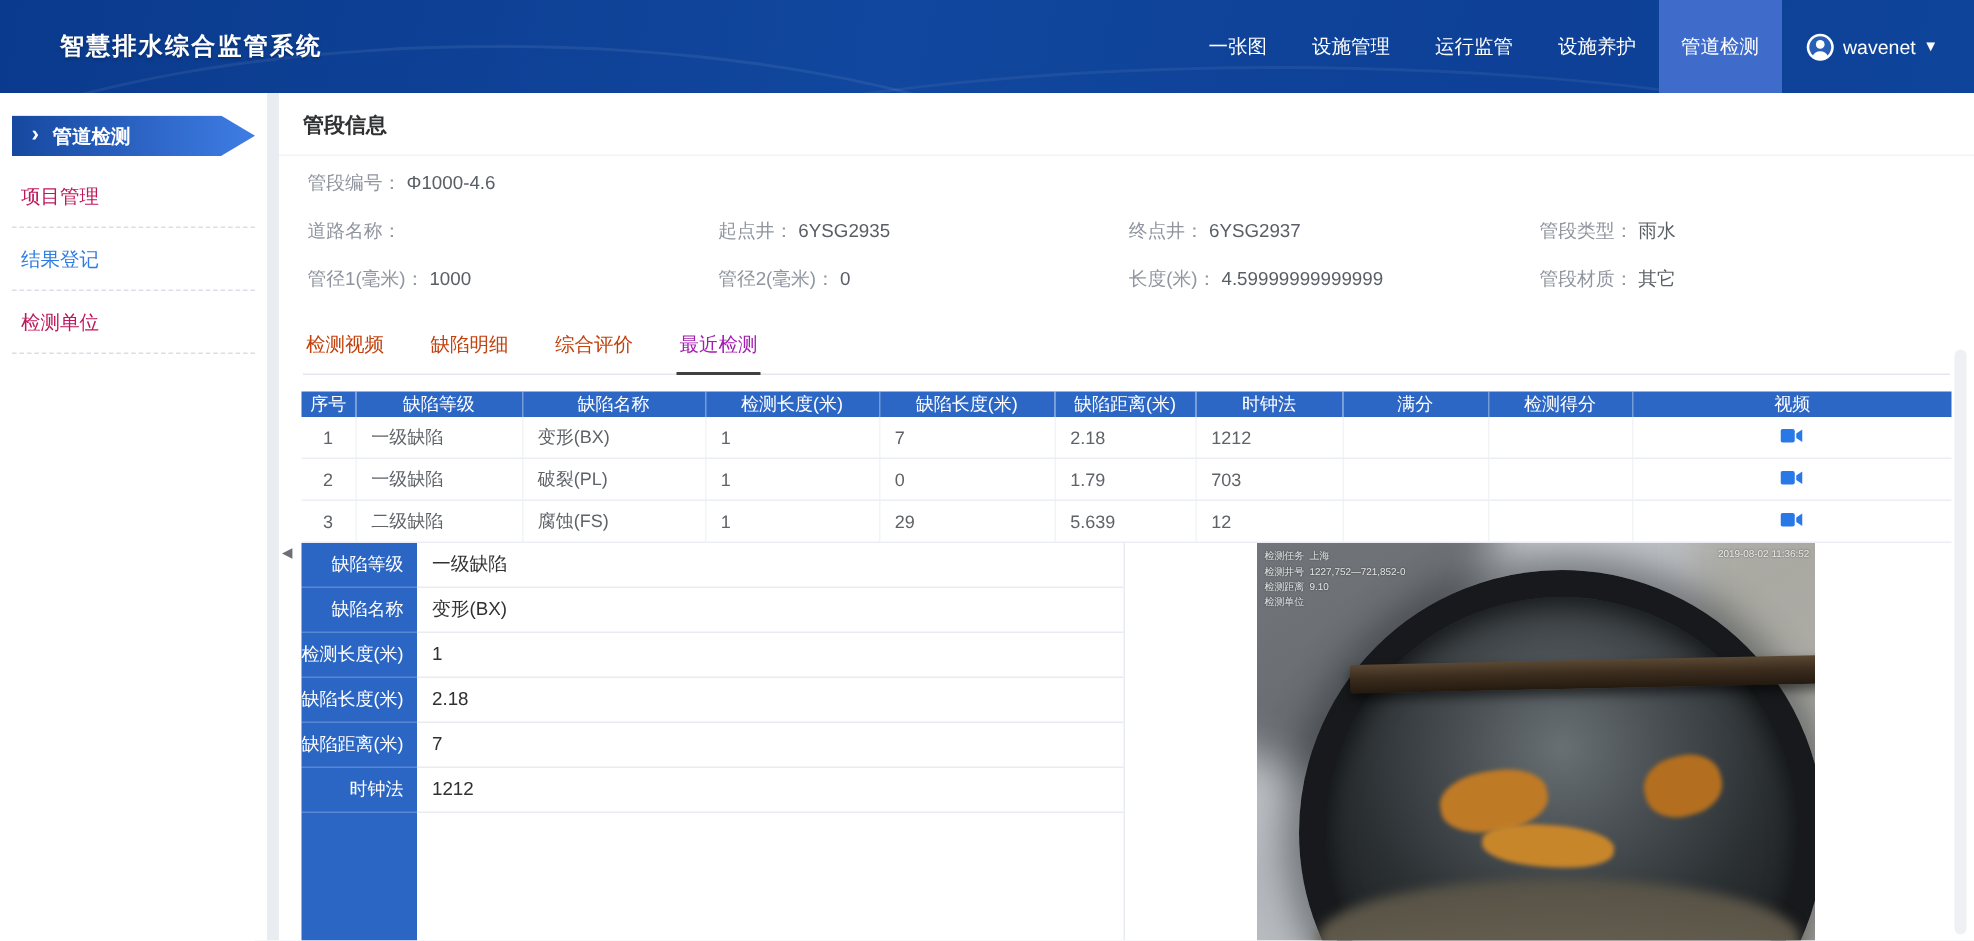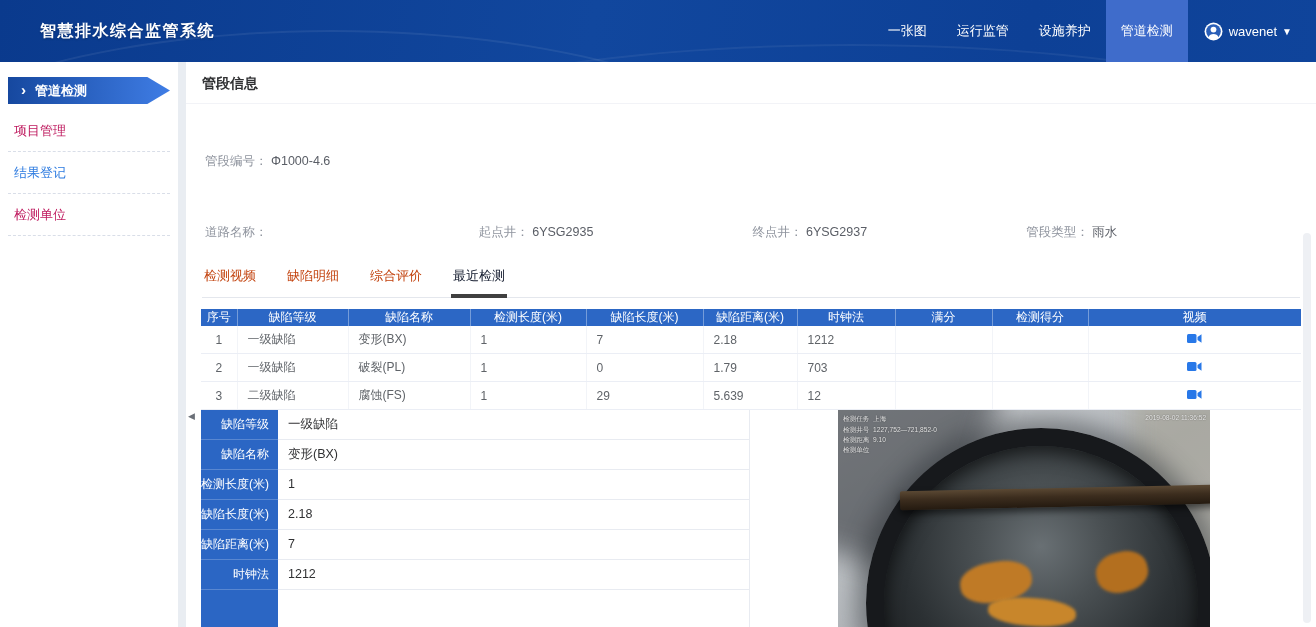--- a/index.html
+++ b/index.html
@@ -58,27 +58,27 @@
   .side-item.active{color:#2d7be0;}
 
   
   .main{position:relative;flex:1;margin-left:8px;background:#fff;overflow:hidden;}
   .sec-title{
     margin:0;padding:13px 4px 10px 16px;font-size:14px;font-weight:700;color:#303133;
     border-bottom:1px solid #f2f3f7;
   }
   .info{padding:10px 16px 2px 19px;}
   .info-row{display:flex;margin-bottom:15px;}
-  .info-field{width:285px;font-size:12.5px;white-space:nowrap;margin-top:39px;}
+  .info-field{width:285px;font-size:12.5px;white-space:nowrap;}
   .info-label{color:#8f949e;}
   .info-value{color:#5a5e66;}
 
   .tabs{display:flex;gap:27px;margin:2px 16px 0 16px;border-bottom:1px solid #e4e7ed;}
   .tab{padding:7px 2px 9px 2px;font-size:13px;color:#c2410c;cursor:pointer;}
-  .tab.active{color:#0f172a;border-bottom:4px solid #404040;margin-bottom:-1px;}
+  .tab.active{color:#a21caf;border-bottom:2px solid #404040;margin-bottom:-1px;}
 
   
   table.grid{border-collapse:collapse;table-layout:fixed;width:1100px;margin:11px 0 0 15px;}
   table.grid th{
     background:#2c67c5;color:#fff;font-size:12px;font-weight:500;height:16px;padding:0;
     border-right:1px solid rgba(255,255,255,.35);
   }
   table.grid th:last-child{border-right:none;}
   table.grid td{
     height:27px;font-size:12px;color:#5f6368;padding:0 0 0 10px;
@@ -151,20 +151,21 @@
 </style>
 </head>
 <body>
 
 <div class="app">
 
   <header class="hdr">
     <div class="hdr-title">智慧排水综合监管系统</div>
     <nav class="hdr-nav">
       <div class="nav-item">一张图</div>
+      <div class="nav-item">设施管理</div>
       <div class="nav-item">运行监管</div>
       <div class="nav-item">设施养护</div>
       <div class="nav-item active">管道检测</div>
       <div class="hdr-user">
         <svg width="19" height="19" viewBox="0 0 19 19">
           <circle cx="9.5" cy="9.5" r="9" fill="#ffffff"></circle>
           <circle cx="9.5" cy="9.5" r="7.3" fill="#2a5fb8"></circle>
           <circle cx="9.5" cy="7.6" r="2.9" fill="#ffffff"></circle>
           <path d="M4.4 15.4 a5.6 5.6 0 0 1 10.2 0 a7.3 7.3 0 0 1 -10.2 0 z" fill="#ffffff"></path>
         </svg>
@@ -205,20 +206,38 @@
             <span class="info-label">起点井：</span>
             <span class="info-value">6YSG2935</span>
           </div>
           <div class="info-field">
             <span class="info-label">终点井：</span>
             <span class="info-value">6YSG2937</span>
           </div>
           <div class="info-field">
             <span class="info-label">管段类型：</span>
             <span class="info-value">雨水</span>
+          </div>
+        </div>
+        <div class="info-row">
+          <div class="info-field">
+            <span class="info-label">管径1(毫米)：</span>
+            <span class="info-value">1000</span>
+          </div>
+          <div class="info-field">
+            <span class="info-label">管径2(毫米)：</span>
+            <span class="info-value">0</span>
+          </div>
+          <div class="info-field">
+            <span class="info-label">长度(米)：</span>
+            <span class="info-value">4.59999999999999</span>
+          </div>
+          <div class="info-field">
+            <span class="info-label">管段材质：</span>
+            <span class="info-value">其它</span>
           </div>
         </div>
       </div>
 
       <div class="tabs">
         <div class="tab">检测视频</div>
         <div class="tab">缺陷明细</div>
         <div class="tab">综合评价</div>
         <div class="tab active">最近检测</div>
       </div>

